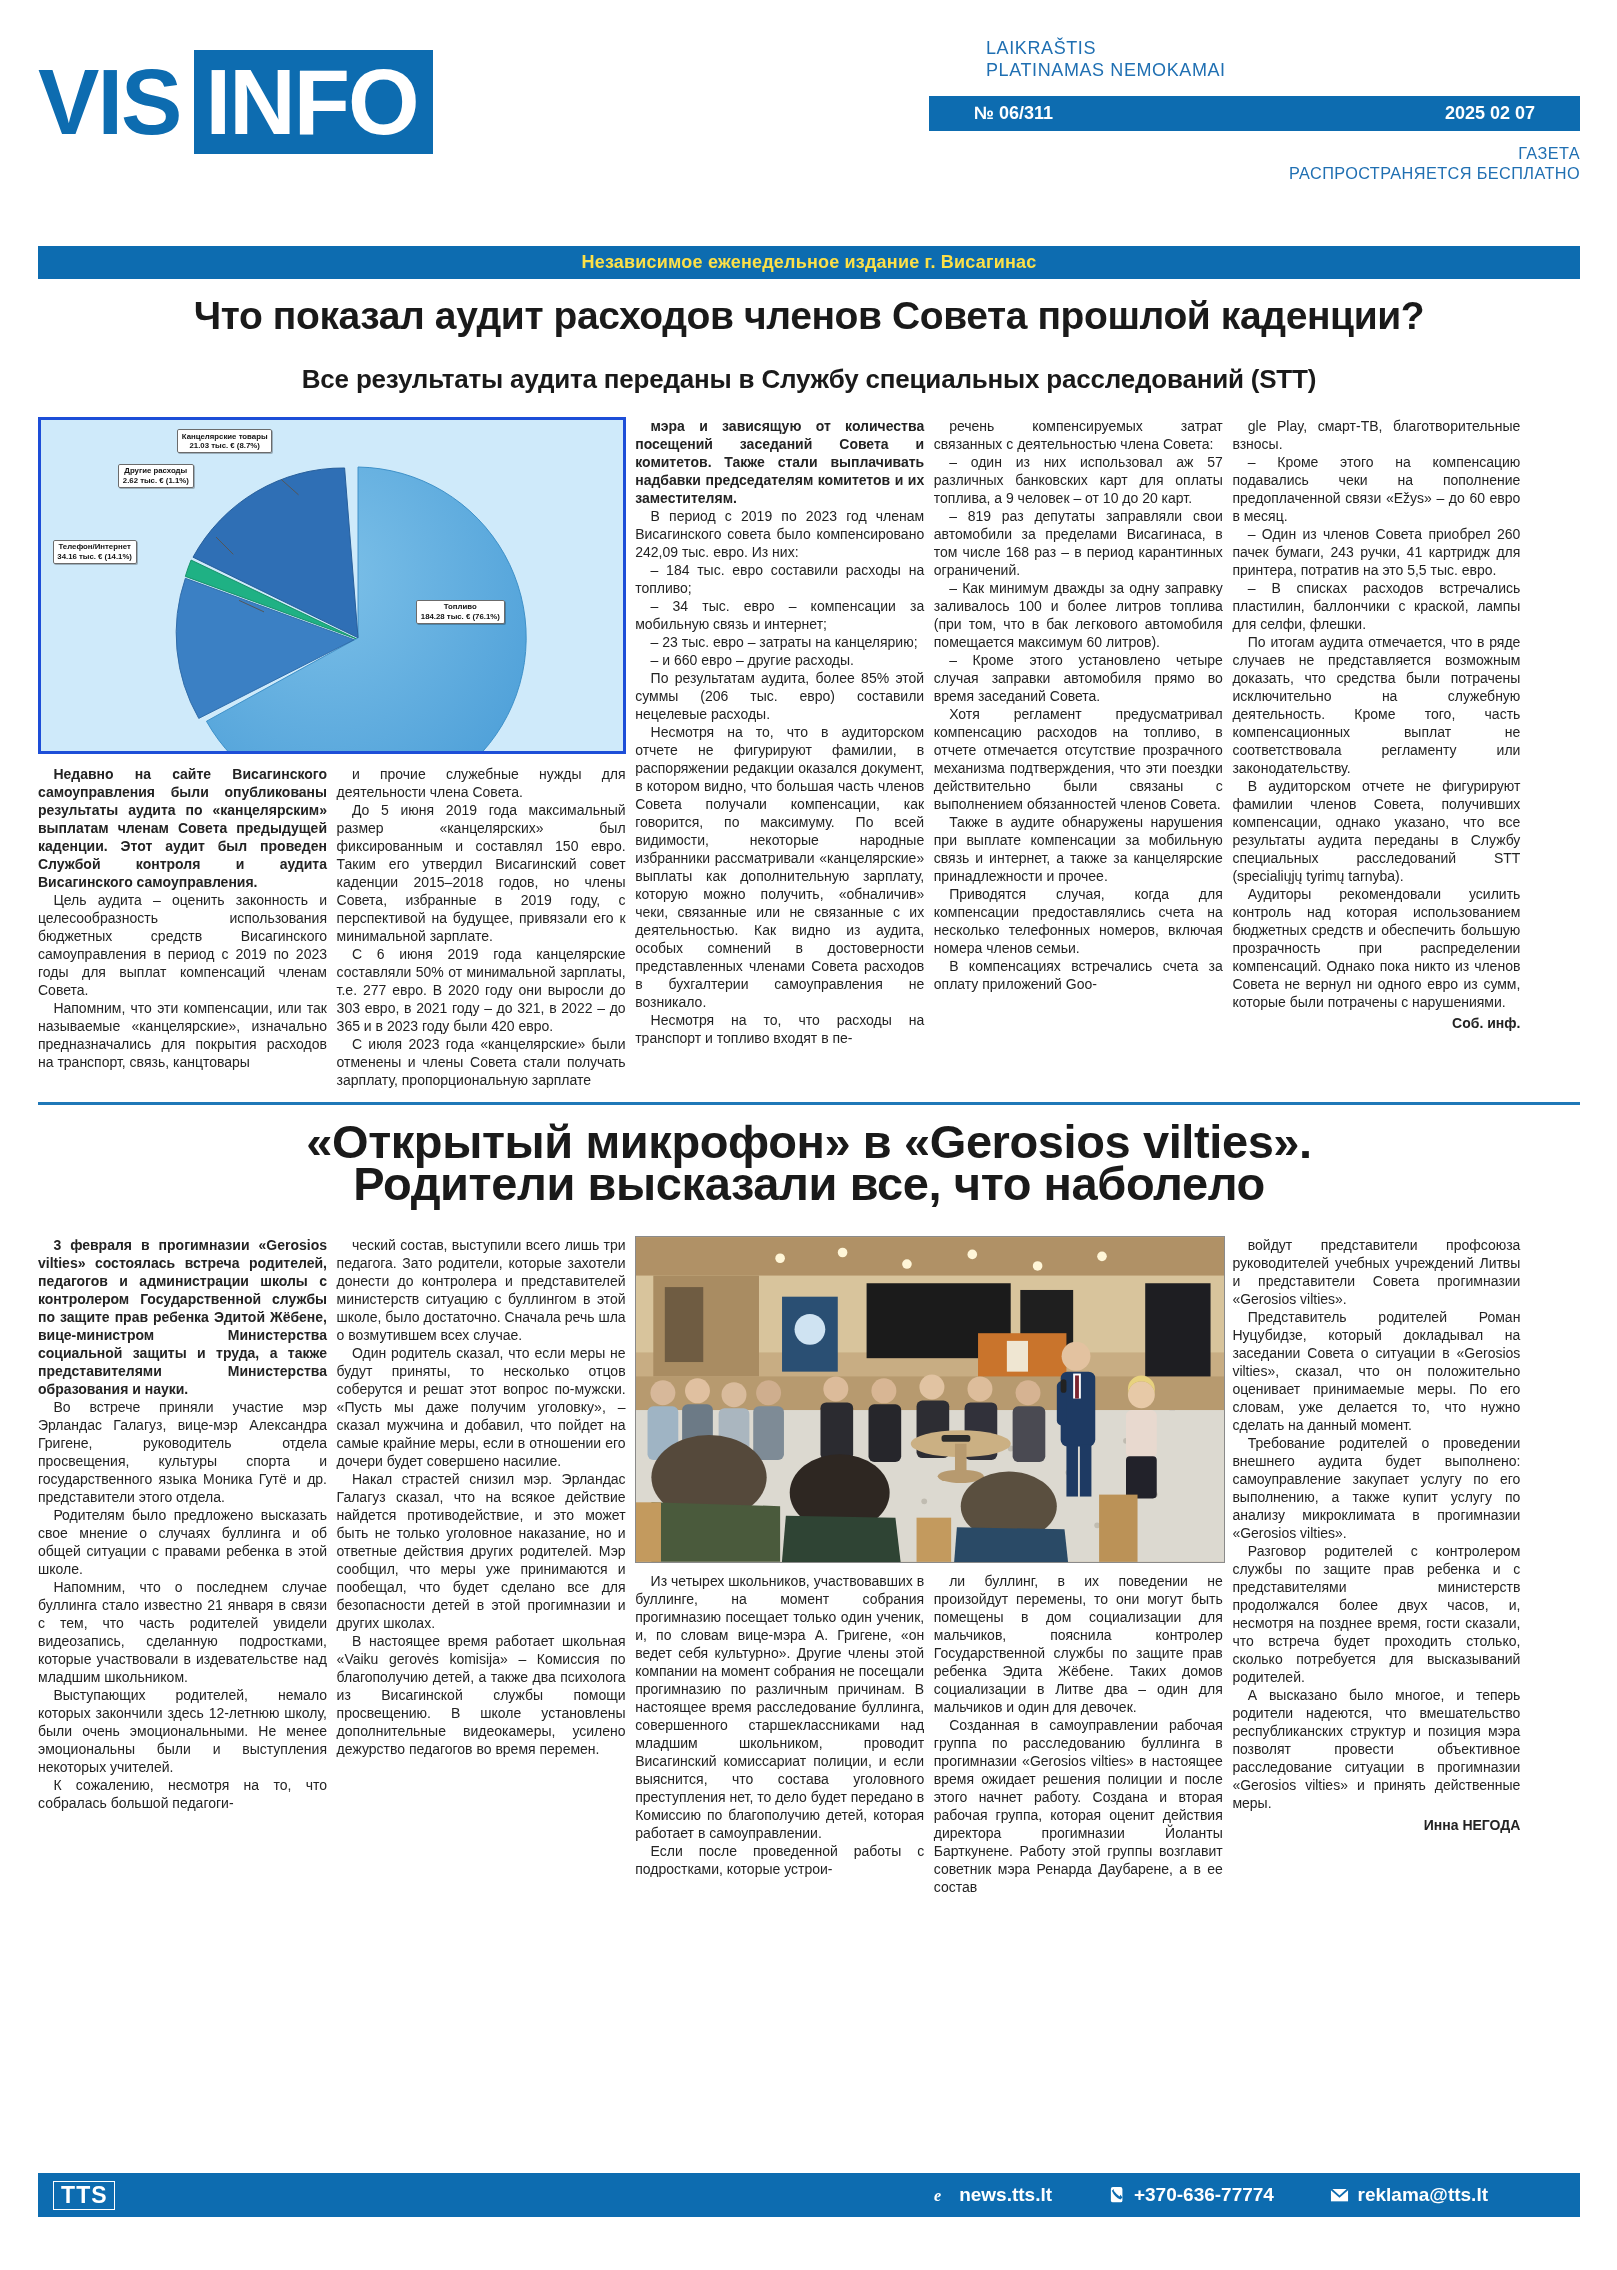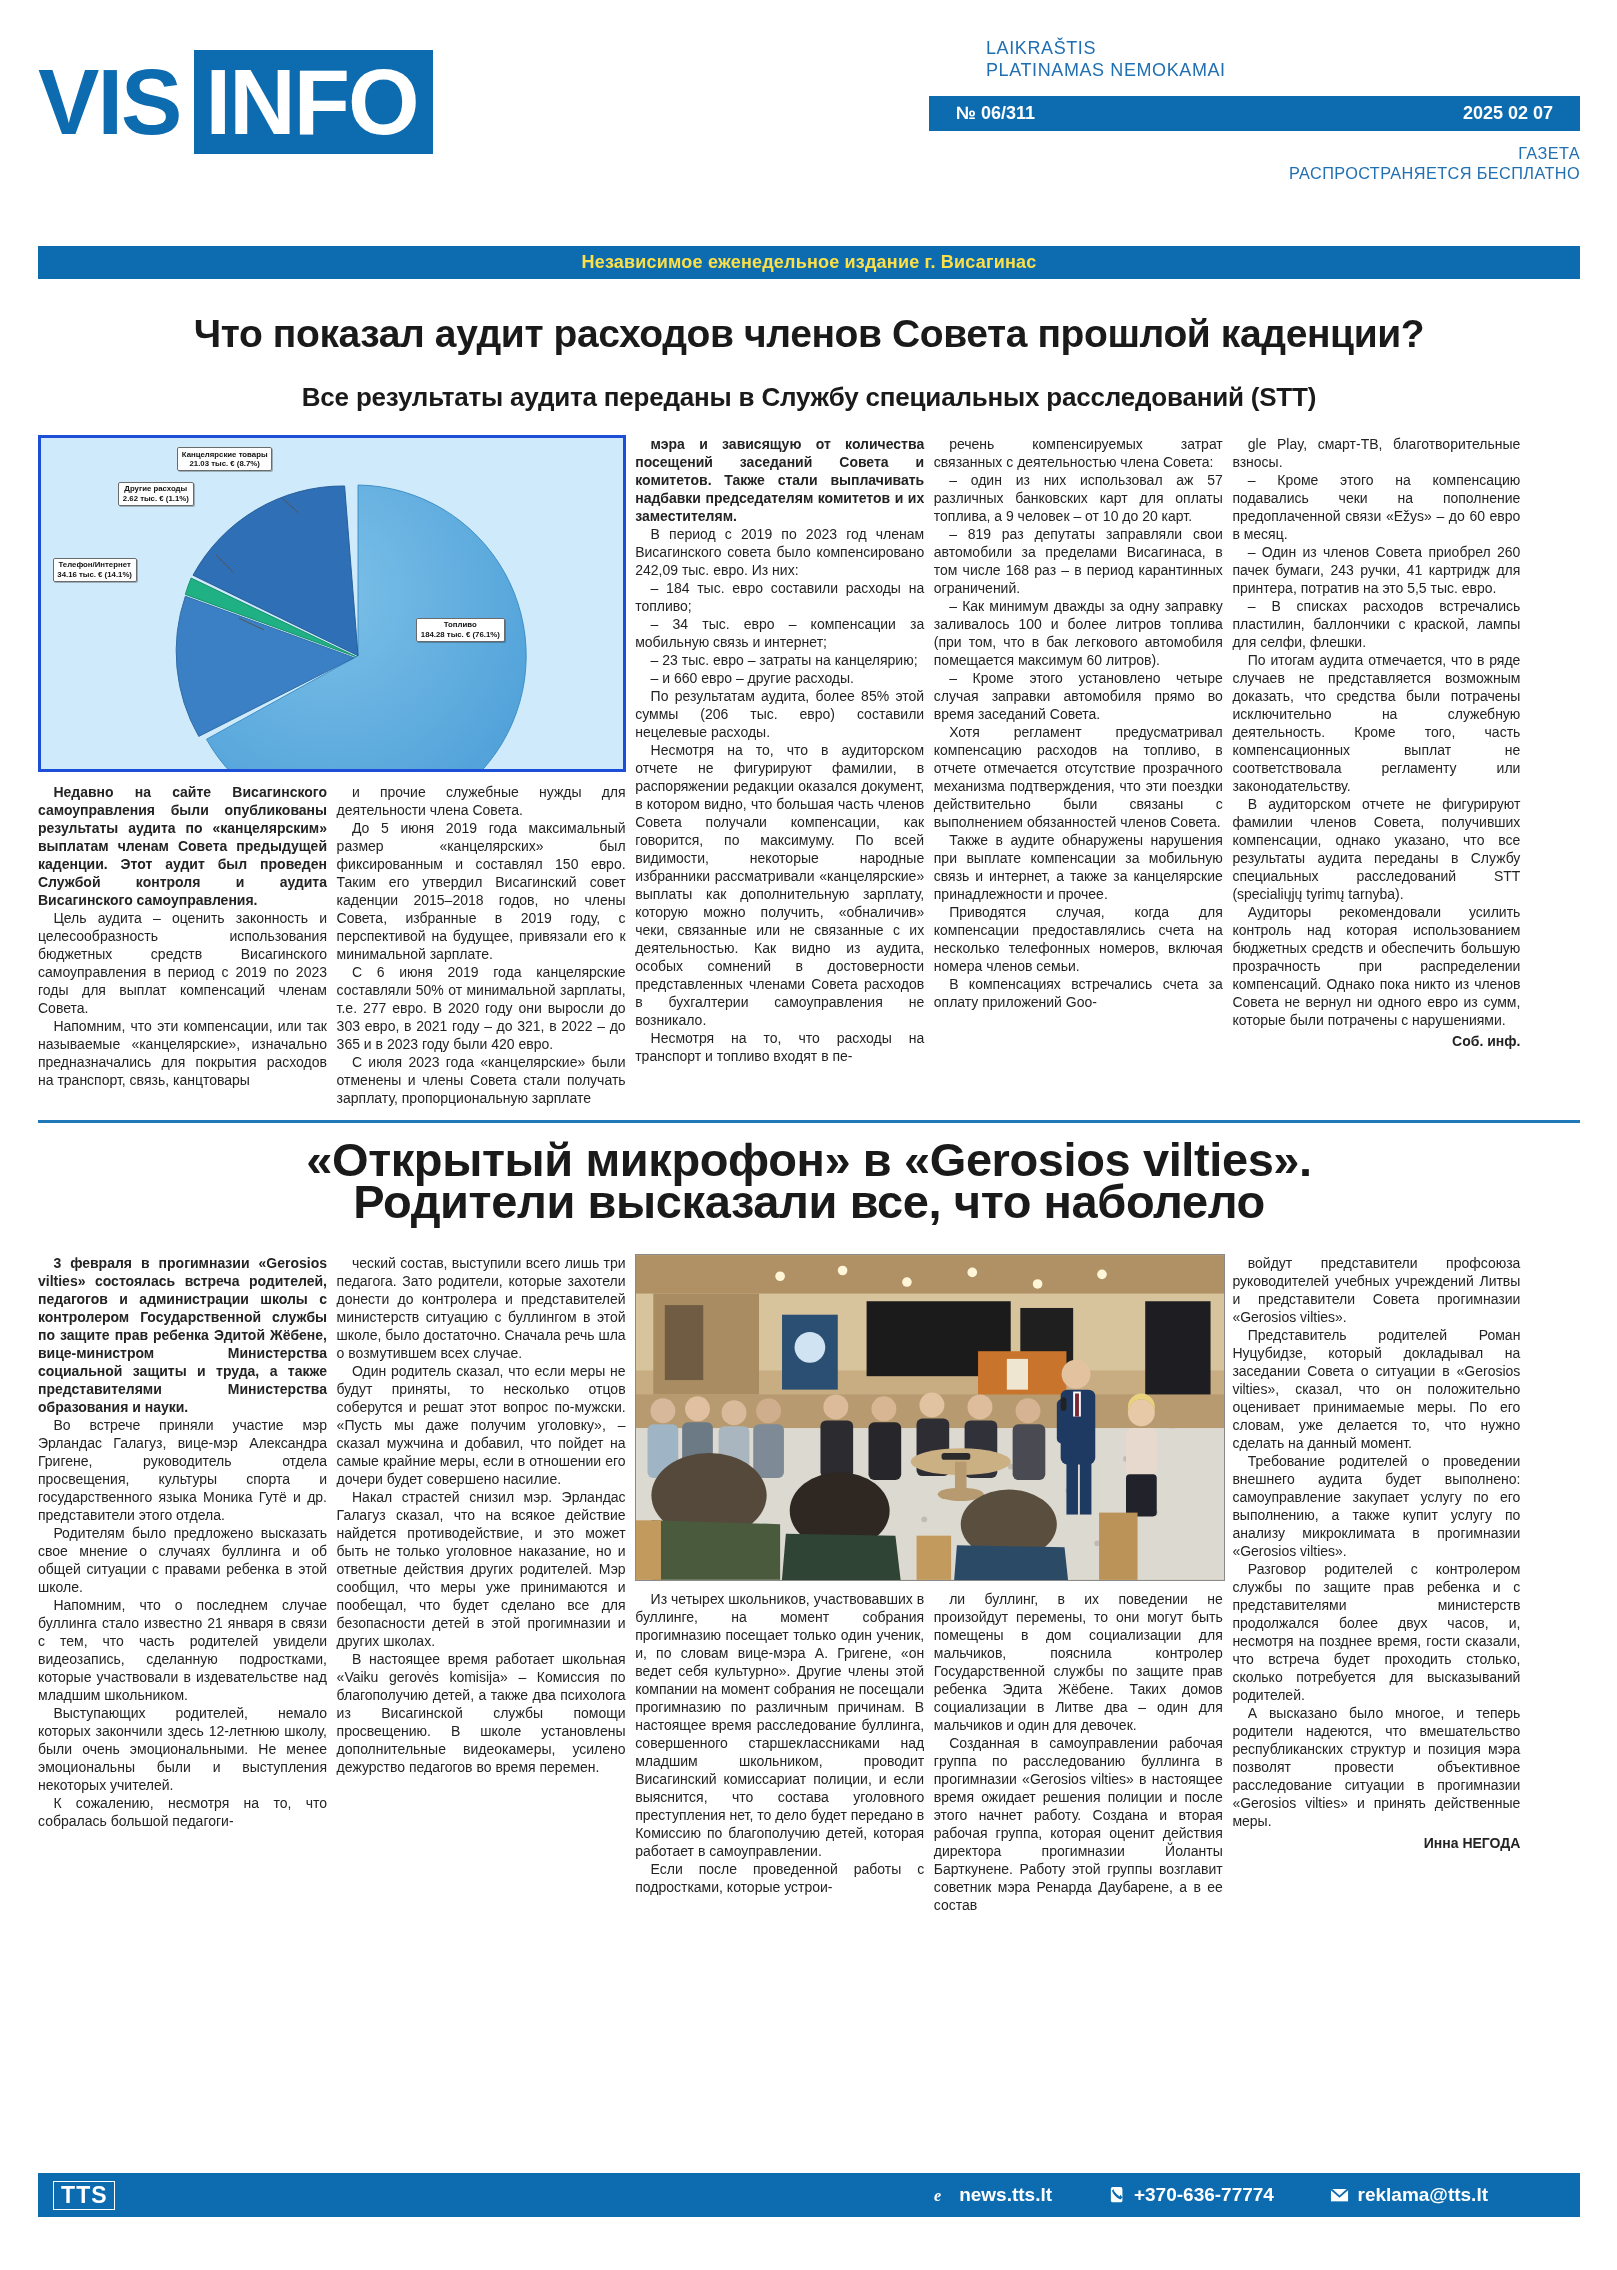--- a/index.html
+++ b/index.html
@@ -27,37 +27,37 @@
     letter-spacing:-1.9px;padding:0 15.4px 0 11.5px;
   }
   .mast-right{position:absolute;right:0;top:37px;width:711px;text-align:right;}
   .lk-line{
     color:#1f6fb2;font-size:18px;letter-spacing:0.6px;line-height:22px;
     text-align:left;padding-left:117px;
   }
   .issue-bar{
     margin-top:15.4px;background:#0d6cb0;color:#fff;
     height:35px;display:flex;align-items:center;justify-content:space-between;
-    padding:0 27px;font-weight:bold;font-size:18px;
+    padding:0 45px;font-weight:bold;font-size:18px;
     width:651px;margin-left:60px;box-sizing:border-box;
   }
   .free-line{margin-top:11.5px;color:#1f6fb2;font-size:16.3px;line-height:20px;letter-spacing:0.4px;}
 
   
   .tagline{
     background:#0d6cb0;color:#fde047;height:33px;
     display:flex;align-items:center;justify-content:center;
     font-size:18px;font-weight:bold;letter-spacing:0.2px;
     margin-top:5.8px;
   }
 
   
   .headline1{
     text-align:center;font-weight:bold;
-    font-size:39px;line-height:44px;margin-top:33px;letter-spacing:-0.4px;
+    font-size:39px;line-height:44px;margin-top:15px;letter-spacing:-0.4px;
     font-family:"Liberation Sans", sans-serif;
   }
   .subheadline1{
     text-align:center;font-weight:bold;font-size:26px;line-height:31px;
     margin-top:3.8px;letter-spacing:-0.2px;
   }
 
   .a1-grid{
     display:grid;
     grid-template-columns:289px 289px 289px 289px 288px;

